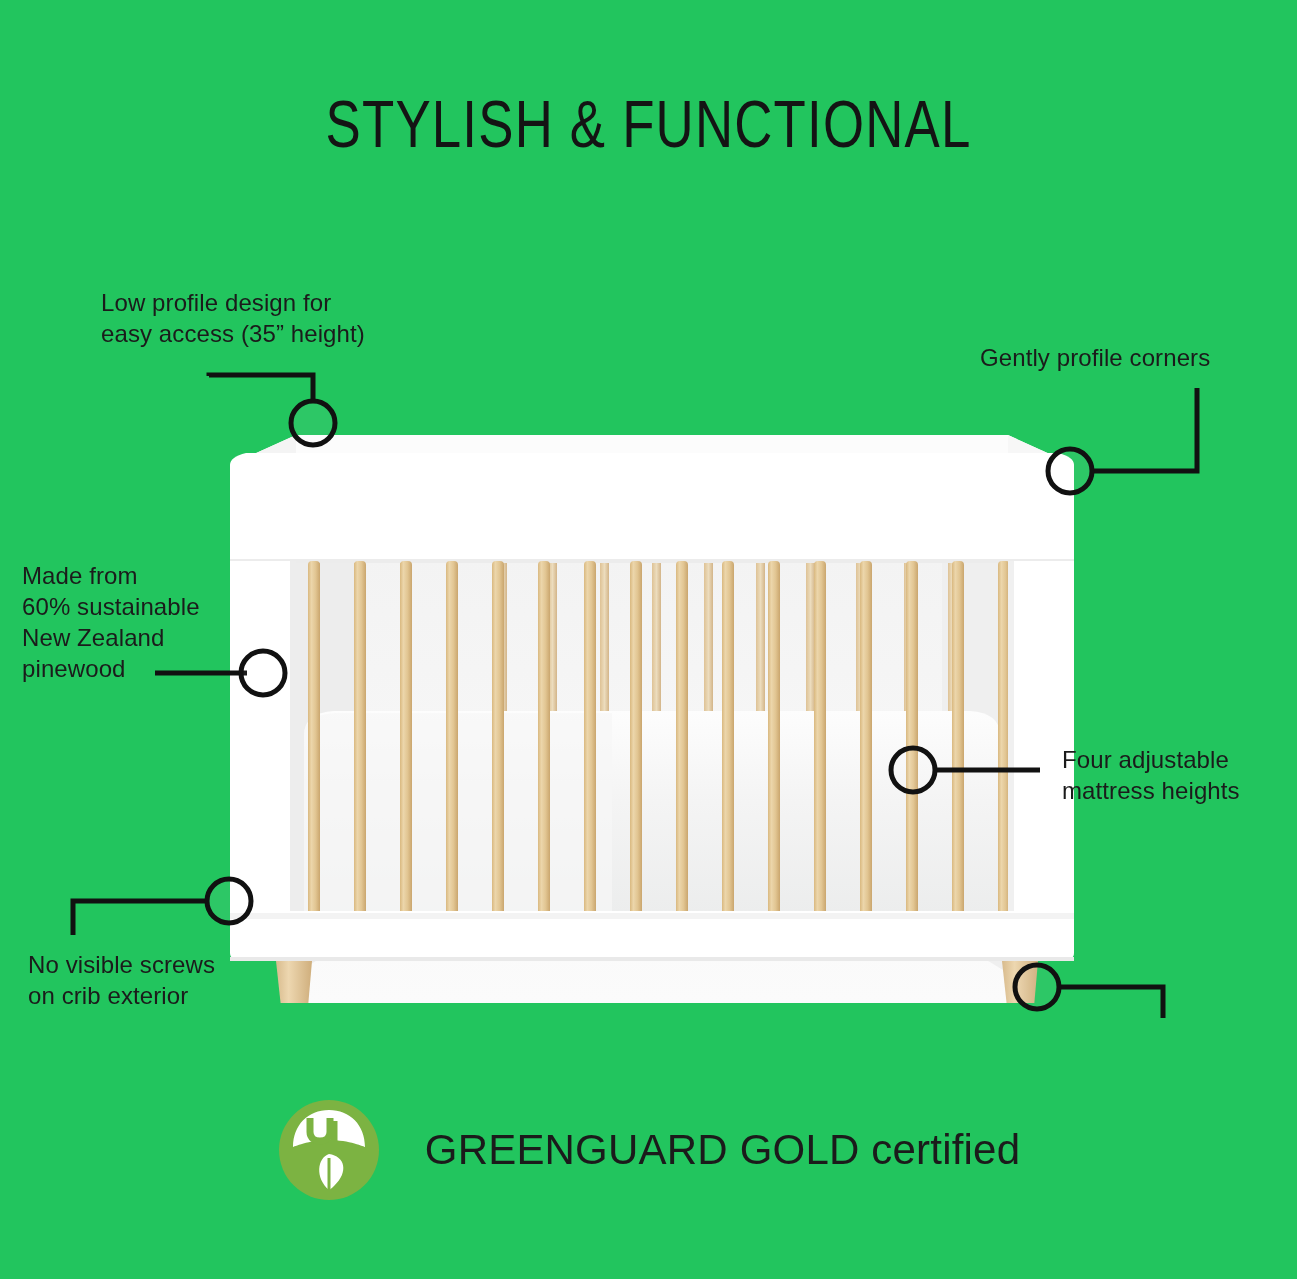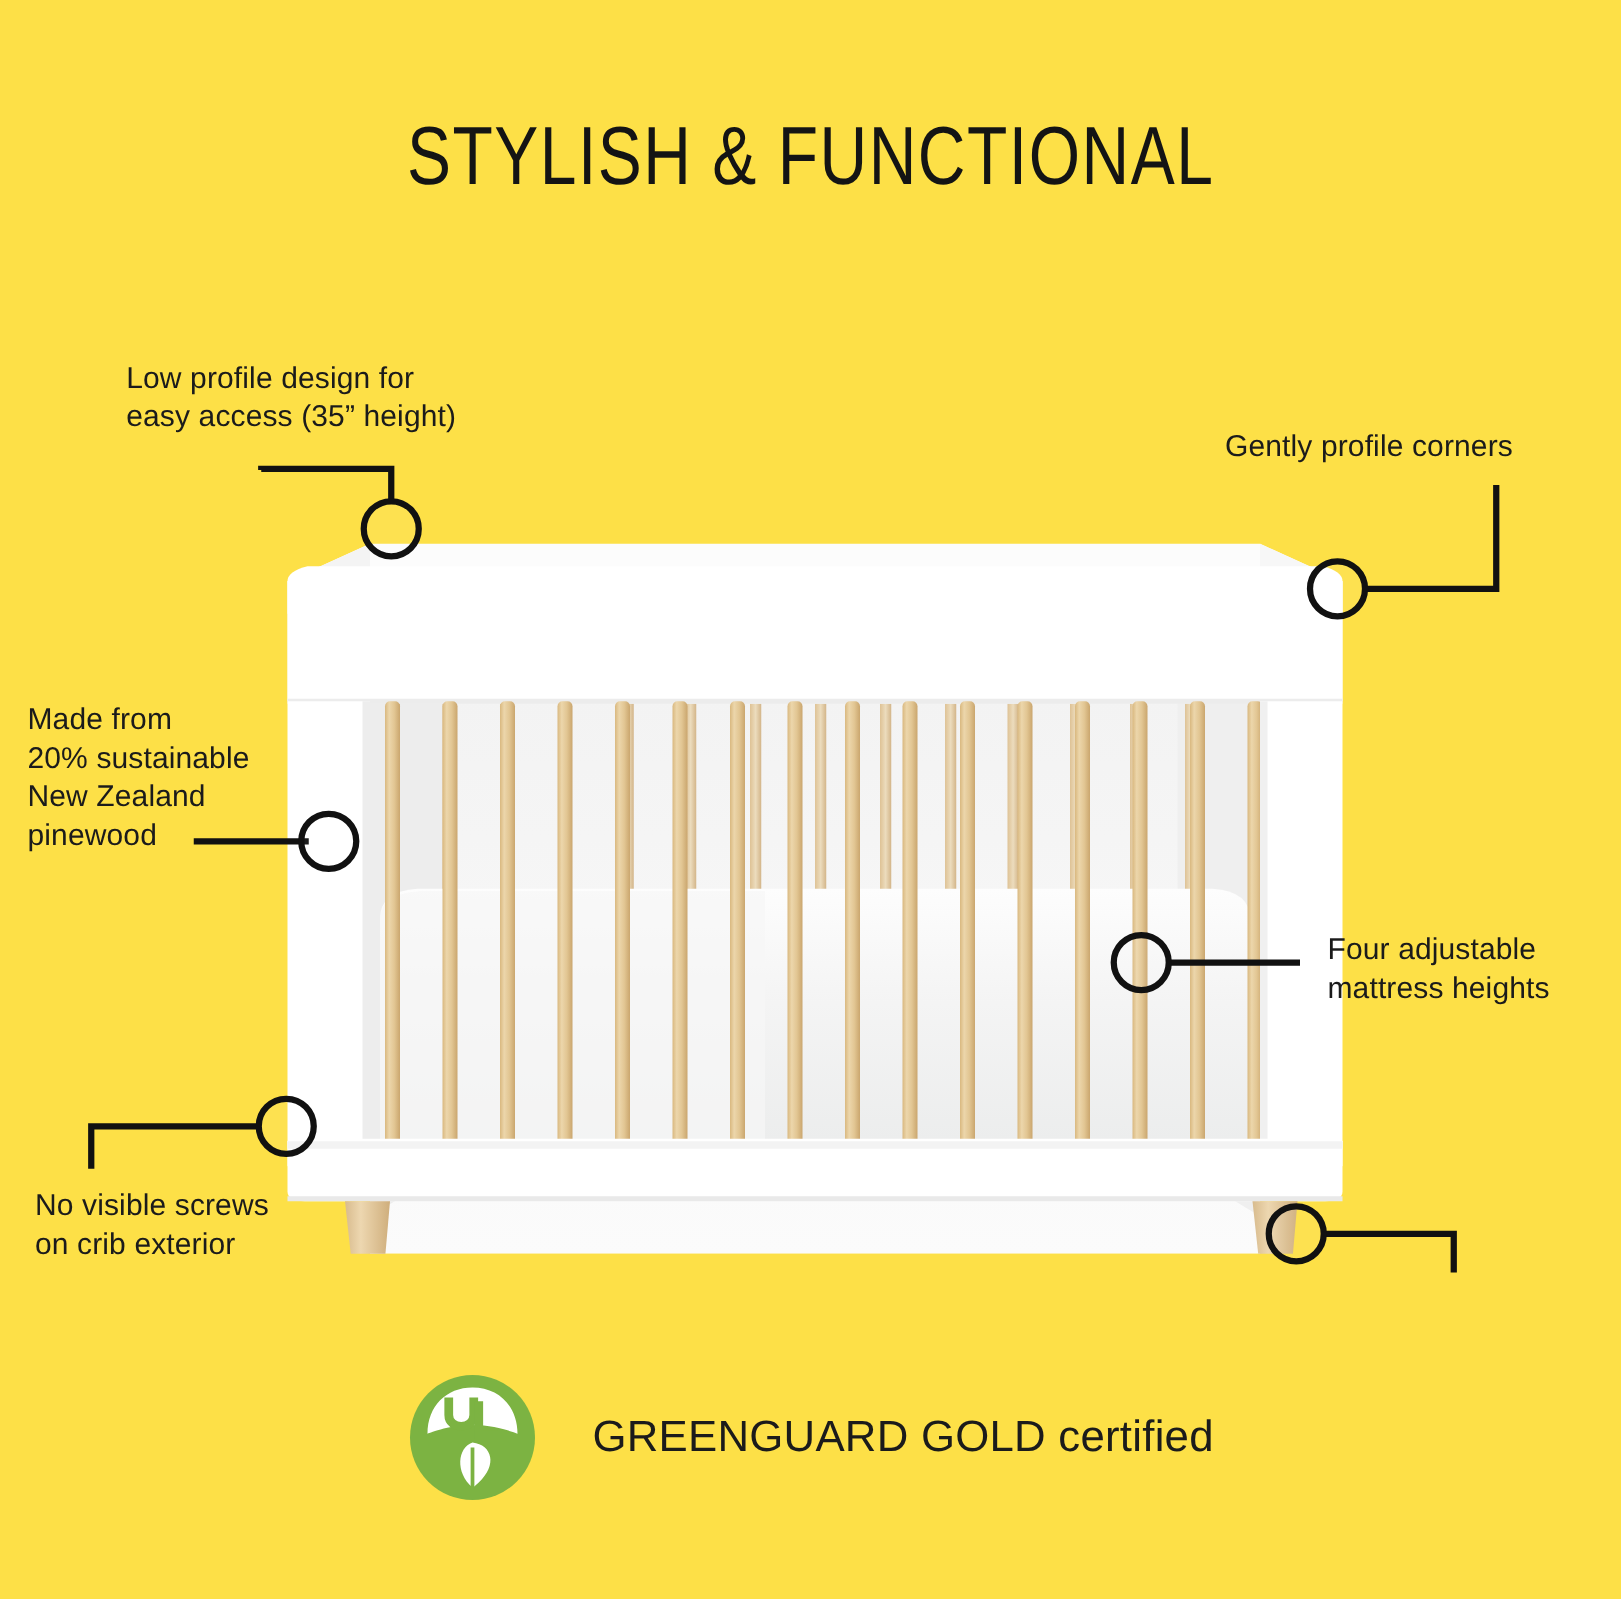--- a/index.html
+++ b/index.html
@@ -4,21 +4,21 @@
 <style>
   html, body {
     margin: 0;
     padding: 0;
     background: #ffffff;
   }
   #page {
     position: relative;
     width: 1297px;
     height: 1279px;
-    background: #fde047;
+    background: #22c55e;
     overflow: hidden;
     font-family: "Liberation Sans", "DejaVu Sans", sans-serif;
     color: #1a1a1a;
   }
 
   
   #page-title {
     position: absolute;
     left: 0;
     top: 88px;
@@ -76,21 +76,21 @@
     left: 0;
     top: 1098px;
     width: 1297px;
     display: flex;
     align-items: center;
     justify-content: center;
     gap: 44px;
   }
   #cert-badge { width: 104px; height: 104px; flex: 0 0 auto; }
   #cert-label {
-    font-size: 35px;
+    font-size: 42px;
     line-height: 40px;
     font-weight: 400;
     color: #1b1b1b;
     letter-spacing: 0.2px;
     white-space: nowrap;
   }
 </style>
 </head>
 <body>
 
@@ -255,21 +255,21 @@
       <circle cx="1037" cy="987" r="22"></circle>
     </g>
   </svg>
 
   <div class="callout-text" id="ann-low-profile">Low profile design for
 easy access (35” height)</div>
 
   <div class="callout-text" id="ann-curved">Gently profile corners</div>
 
   <div class="callout-text" id="ann-pinewood">Made from
-20% sustainable
+60% sustainable
 New Zealand
 pinewood</div>
 
   <div class="callout-text" id="ann-screws">No visible screws
 on crib exterior</div>
 
   <div class="callout-text" id="ann-mattress">Four adjustable
 mattress heights</div>
 
 

